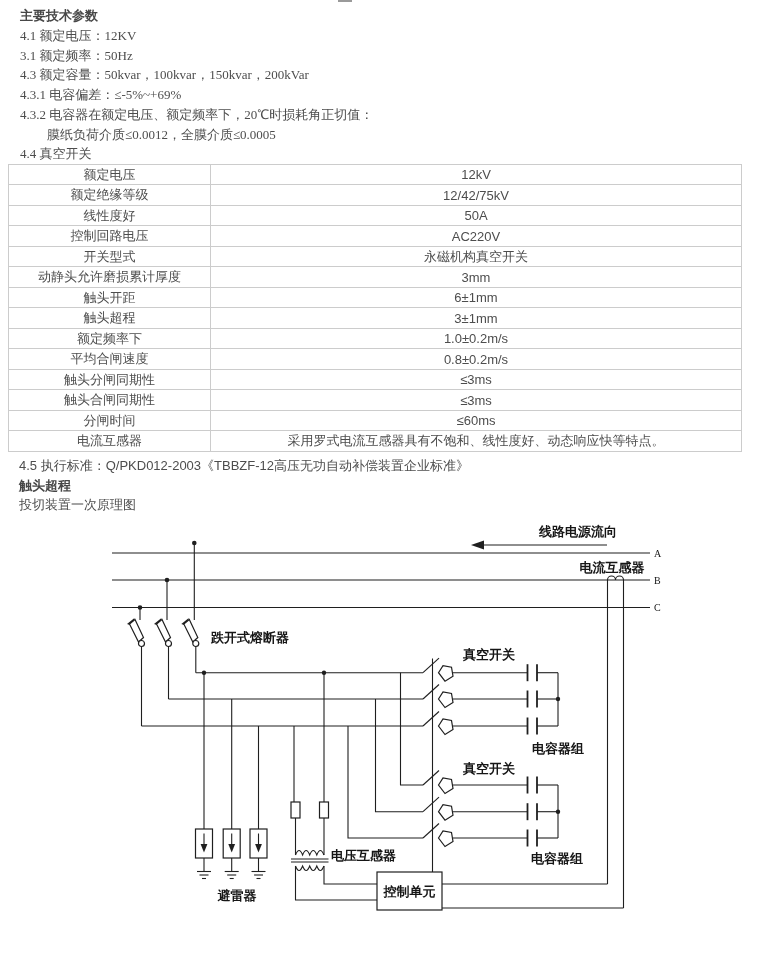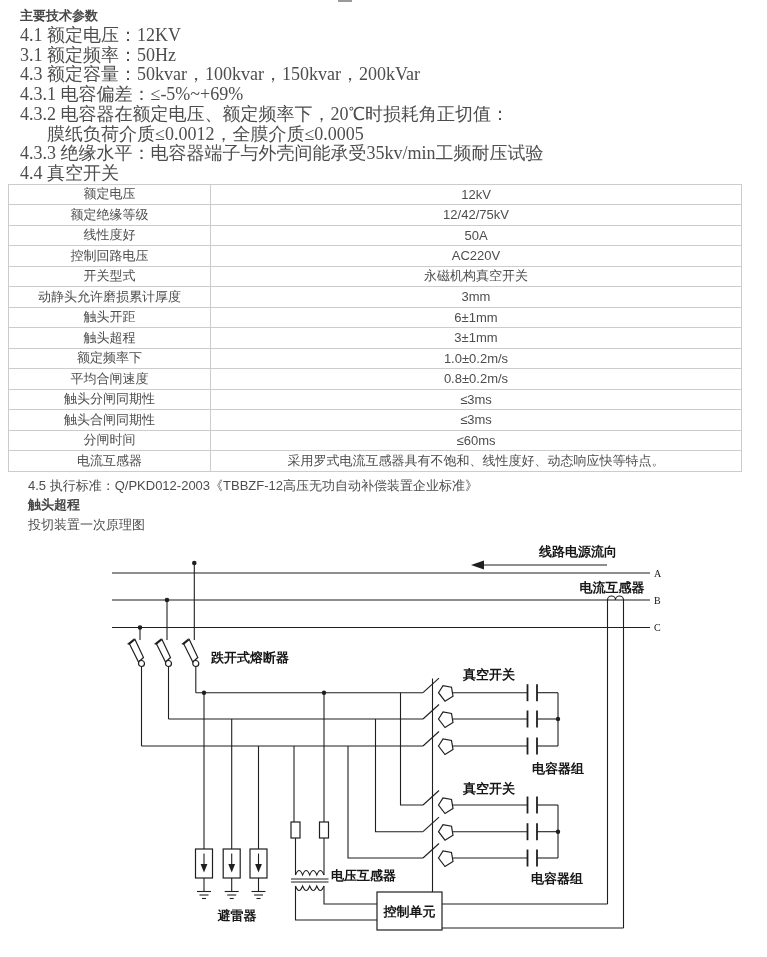--- a/index.html
+++ b/index.html
@@ -5,31 +5,31 @@
   * { margin:0; padding:0; box-sizing:border-box; }
   html,body { background:#ffffff; }
   body {
     width:767px; height:957px; position:relative; overflow:hidden;
     font-family:"Liberation Sans","DejaVu Sans",sans-serif;
     color:#4d4d4d;
   }
   .top-artifact { position:absolute; left:338px; top:0; width:14px; height:2px; background:#9a9a9a; }
   .textblock { padding:6px 10px 0 20px;font-family:Liberation Serif, serif; }
   .h-bold { font-size:13px; font-weight:bold; line-height:20px; color:#474747; }
-  .spec-line { font-size:18px; line-height:19.7px; white-space:nowrap; }
+  .spec-line { font-size:13px; line-height:19.7px; white-space:nowrap; }
   .spec-line.indent { padding-left:27px; }
   table.spec {
     margin-left:8px; width:734px; border-collapse:collapse; table-layout:fixed;
   }
   table.spec td {
     border:1px solid #cccccc; height:20.5px; padding:0;
     font-size:13px; text-align:center; color:#4d4d4d; white-space:nowrap; overflow:hidden;
   }
   table.spec td.c1 { width:202px; }
-  .afterblock { padding:4px 10px 0 28px; }
+  .afterblock { padding:4px 10px 0 19px; }
   .after-line { font-size:13px; line-height:19.7px; white-space:nowrap; }
   svg.schematic { display:block; }
   .wire { stroke:#1f1f1f; stroke-width:1.1; fill:none; }
   .wire2 { stroke:#1f1f1f; stroke-width:1.8; fill:none; }
   .sym { stroke:#1f1f1f; stroke-width:1.2; fill:#ffffff; }
   .symf { fill:#1f1f1f; stroke:none; }
   .dot { fill:#1f1f1f; stroke:none; }
   .dlabel { font-family:"Liberation Sans","DejaVu Sans",sans-serif; font-size:13px; font-weight:bold; fill:#161616; }
   .buslabel { font-family:"Liberation Serif","DejaVu Serif",serif; font-size:10px; fill:#161616; }
 </style>
@@ -39,21 +39,20 @@
 <div class="top-artifact"></div>
 
 <div class="textblock">
   <div class="h-bold">主要技术参数</div>
   <div class="spec-line">4.1 额定电压：12KV</div>
   <div class="spec-line">3.1 额定频率：50Hz</div>
   <div class="spec-line">4.3 额定容量：50kvar，100kvar，150kvar，200kVar</div>
   <div class="spec-line">4.3.1 电容偏差：≤-5%~+69%</div>
   <div class="spec-line">4.3.2 电容器在额定电压、额定频率下，20℃时损耗角正切值：</div>
   <div class="spec-line indent">膜纸负荷介质≤0.0012，全膜介质≤0.0005</div>
-  <div class="spec-line">4.3.3 绝缘水平：电容器端子与外壳间能承受35kv/min工频耐压试验</div>
   <div class="spec-line">4.4 真空开关</div>
 </div>
 
 <table class="spec">
   <tbody>
     <tr>
         <td class="c1">额定电压</td>
         <td>12kV</td>
       </tr>
     <tr>

